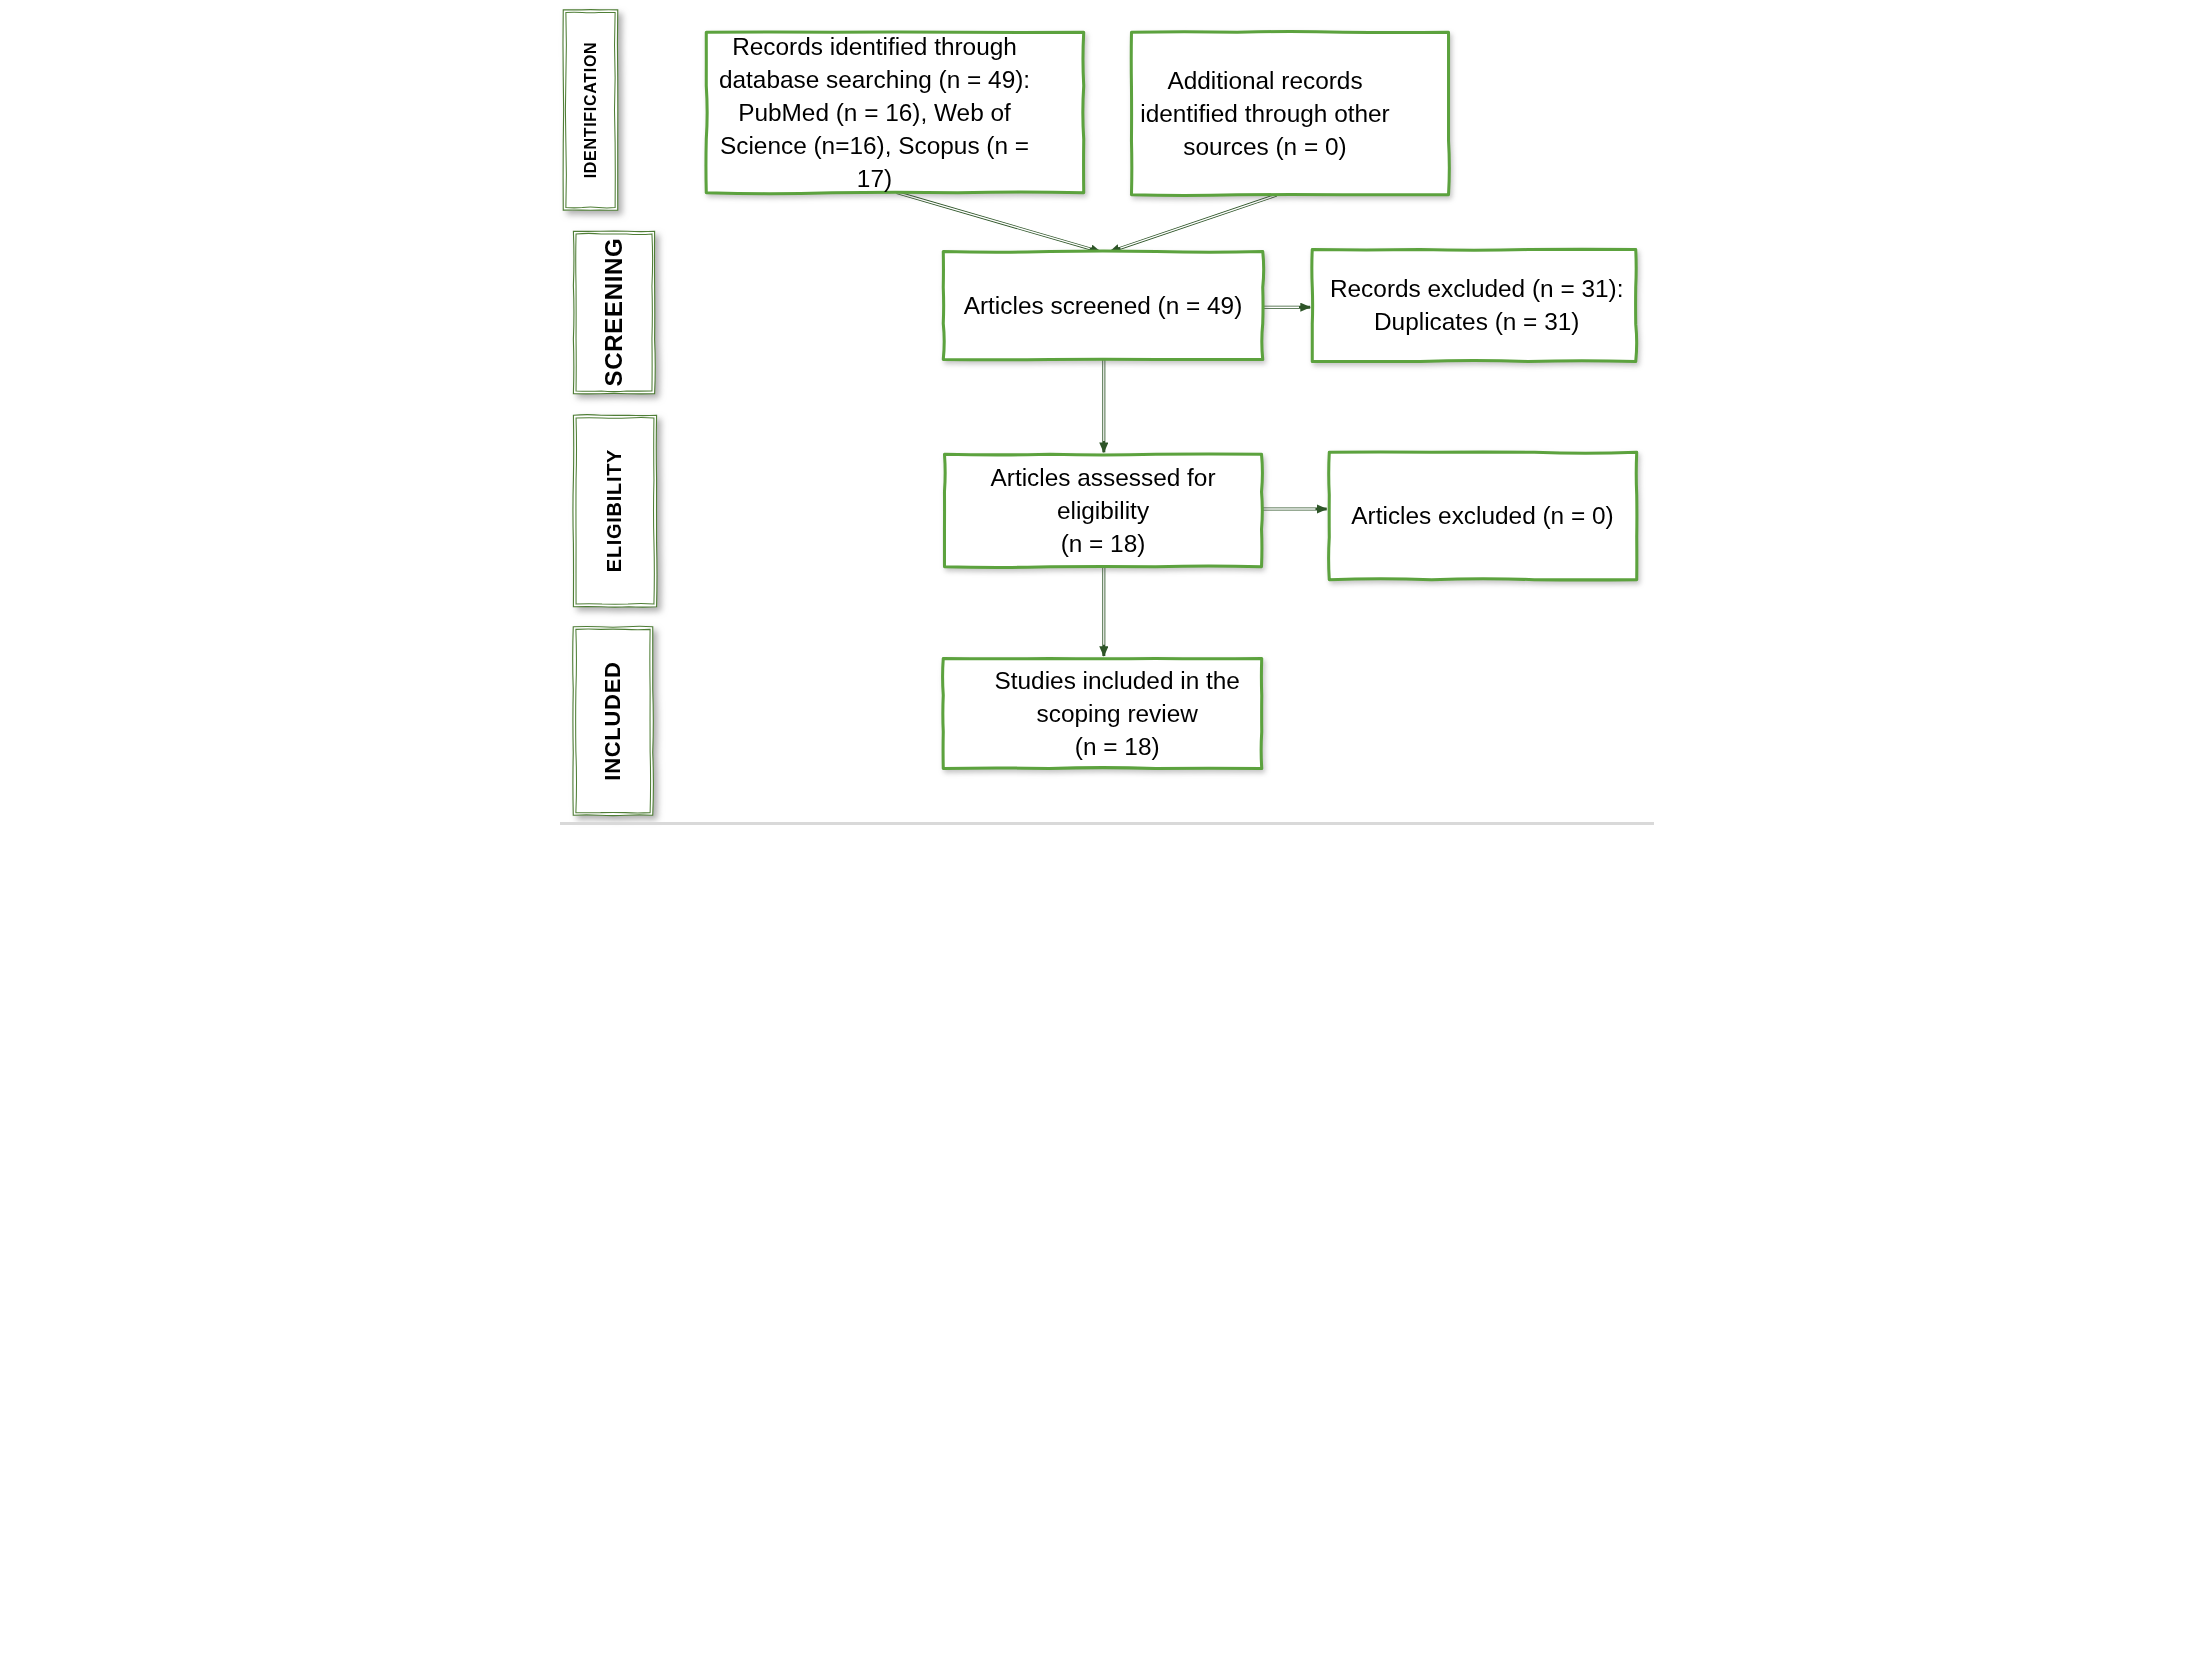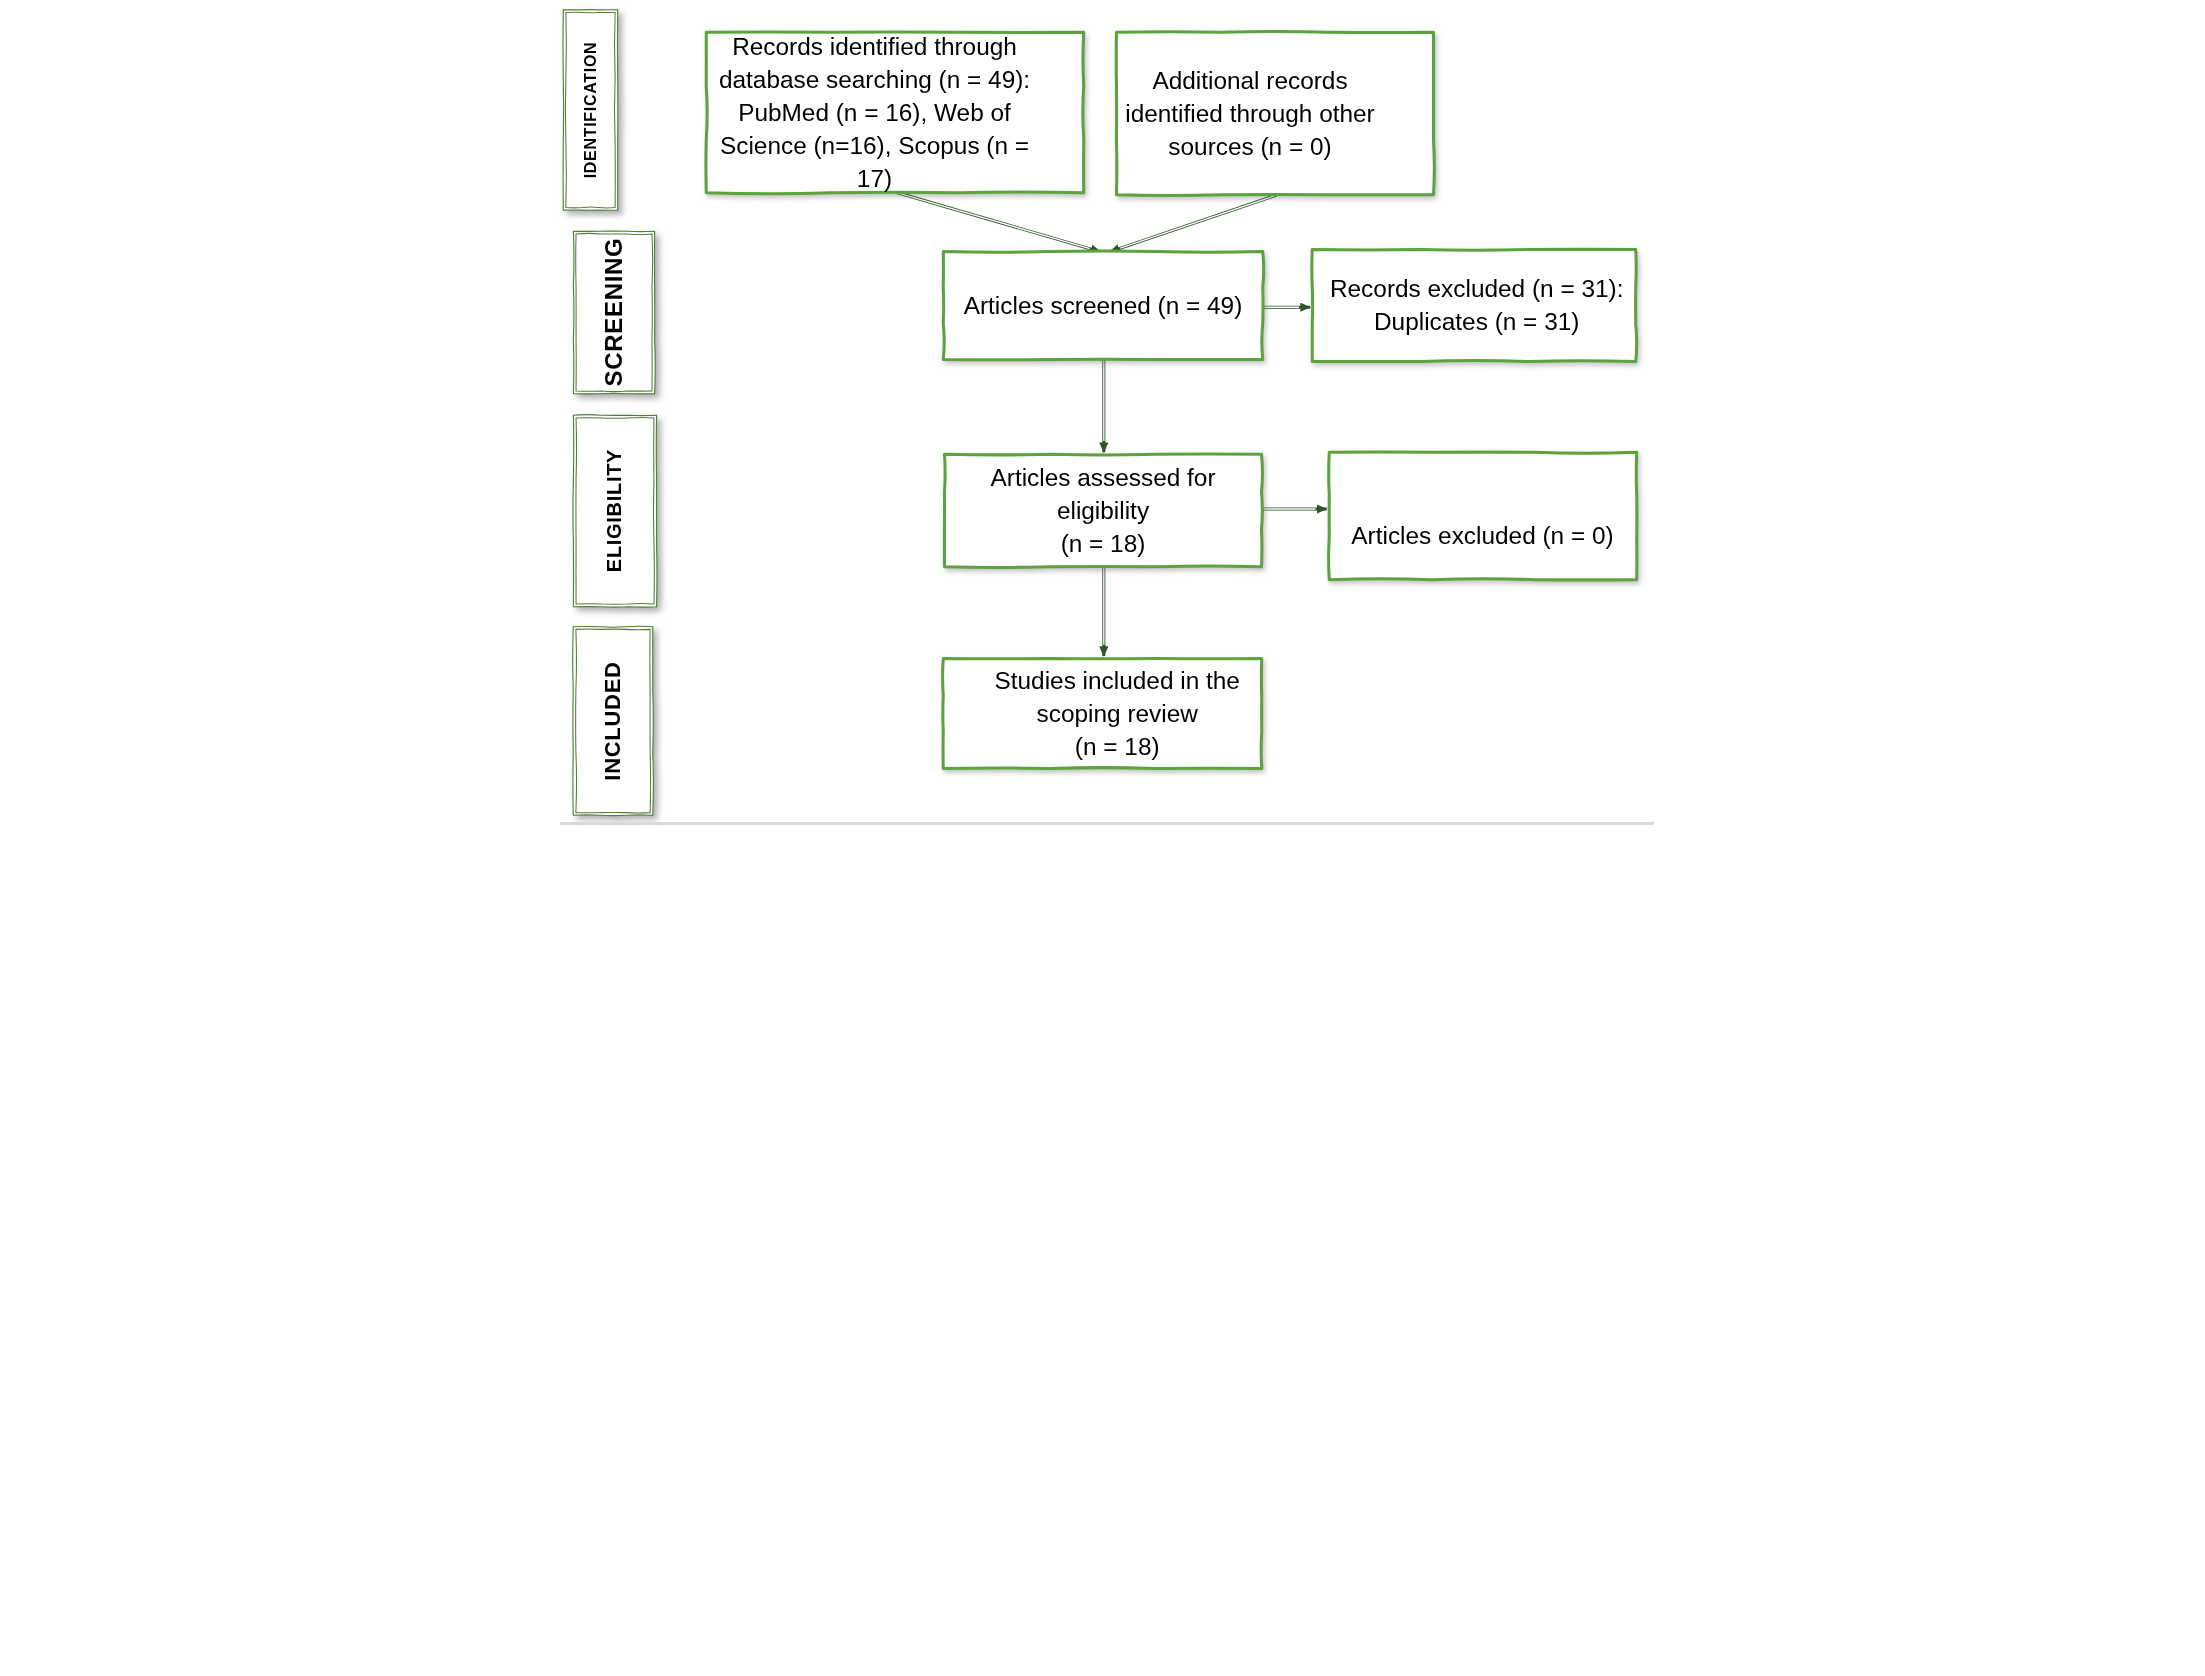--- a/index.html
+++ b/index.html
@@ -116,21 +116,21 @@
 
   <div class="box node" style="left: 155px; top: 32px; width: 337px; height: 160px;">
     <svg class="sketch" width="388" height="171" viewBox="0 0 588 259">
         <path d="M8,8 Q103.3,7.0 198.7,8.0 Q294.0,7.1 389.3,8.0 Q484.7,8.5 580.0,8.0 Q577.7,48.5 580.0,89.0 Q577.3,129.5 580.0,170.0 Q579.5,210.5 580.0,251.0 Q484.7,249.2 389.3,251.0 Q294.0,249.9 198.7,251.0 Q103.3,254.0 8.0,251.0 Q7.0,210.5 8.0,170.0 Q10.7,129.5 8.0,89.0 Q8.1,48.5 8.0,8.0 Z" fill="#ffffff" stroke="#5CA23E" stroke-width="4.6" stroke-linejoin="round"></path>
       </svg>
     <div class="txt" style="color: rgb(0, 0, 0);">Records identified through
 database searching (n = 49):
 PubMed (n = 16), Web of
 Science (n=16), Scopus (n = 17)</div>
   </div>
-  <div class="box node" style="left: 565px; top: 32px; width: 268px; height: 163px; border-radius: 21px;">
+  <div class="box node" style="left: 580px; top: 32px; width: 268px; height: 163px; border-radius: 21px;">
     <svg class="sketch" width="328" height="173" viewBox="0 0 498 263">
         <path d="M8,8 Q88.3,6.4 168.7,8.0 Q249.0,5.9 329.3,8.0 Q409.7,8.7 490.0,8.0 Q490.0,49.2 490.0,90.3 Q490.0,131.5 490.0,172.7 Q492.4,213.8 490.0,255.0 Q409.7,254.8 329.3,255.0 Q249.0,254.6 168.7,255.0 Q88.3,257.4 8.0,255.0 Q9.1,213.8 8.0,172.7 Q8.4,131.5 8.0,90.3 Q7.3,49.2 8.0,8.0 Z" fill="#ffffff" stroke="#5CA23E" stroke-width="4.6" stroke-linejoin="round"></path>
       </svg>
     <div class="txt" style="color: rgb(0, 0, 0);">Additional records
 identified through other
 sources (n = 0)</div>
   </div>
   <div class="box node" style="left: 392px; top: 251px; width: 320px; height: 108px;">
     <svg class="sketch" width="330" height="119" viewBox="0 0 501 180">
         <path d="M8,8 Q88.8,10.5 169.7,8.0 Q250.5,6.2 331.3,8.0 Q412.2,10.5 493.0,8.0 Q495.9,35.3 493.0,62.7 Q493.9,90.0 493.0,117.3 Q490.2,144.7 493.0,172.0 Q412.2,172.3 331.3,172.0 Q250.5,171.3 169.7,172.0 Q88.8,172.6 8.0,172.0 Q10.9,144.7 8.0,117.3 Q9.2,90.0 8.0,62.7 Q8.6,35.3 8.0,8.0 Z" fill="#ffffff" stroke="#5CA23E" stroke-width="4.6" stroke-linejoin="round"></path>
@@ -149,21 +149,21 @@
         <path d="M8,8 Q88.3,9.9 168.7,8.0 Q249.0,10.5 329.3,8.0 Q409.7,7.2 490.0,8.0 Q492.7,36.5 490.0,65.0 Q492.4,93.5 490.0,122.0 Q491.2,150.5 490.0,179.0 Q409.7,176.9 329.3,179.0 Q249.0,178.0 168.7,179.0 Q88.3,181.0 8.0,179.0 Q8.0,150.5 8.0,122.0 Q8.2,93.5 8.0,65.0 Q10.1,36.5 8.0,8.0 Z" fill="#ffffff" stroke="#5CA23E" stroke-width="4.6" stroke-linejoin="round"></path>
       </svg>
     <div class="txt" style="color: rgb(0, 0, 0);">Articles assessed for
 eligibility
 (n = 18)</div>
   </div>
   <div class="box node" style="left: 778px; top: 452px; width: 307px; height: 127px;">
     <svg class="sketch" width="318" height="138" viewBox="0 0 482 209">
         <path d="M8,8 Q85.7,7.3 163.3,8.0 Q241.0,7.4 318.7,8.0 Q396.3,11.0 474.0,8.0 Q472.5,40.2 474.0,72.3 Q474.5,104.5 474.0,136.7 Q474.3,168.8 474.0,201.0 Q396.3,201.6 318.7,201.0 Q241.0,198.4 163.3,201.0 Q85.7,198.3 8.0,201.0 Q6.0,168.8 8.0,136.7 Q7.7,104.5 8.0,72.3 Q6.3,40.2 8.0,8.0 Z" fill="#ffffff" stroke="#5CA23E" stroke-width="4.6" stroke-linejoin="round"></path>
       </svg>
-    <div class="txt" style="color: rgb(0, 0, 0); margin-top: 20px;">Articles excluded (n = 0)</div>
+    <div class="txt" style="color: rgb(0, 0, 0);">Articles excluded (n = 0)</div>
   </div>
   <div class="box node" style="left: 392px; top: 658px; width: 319px; height: 110px;">
     <svg class="sketch" width="329" height="121" viewBox="0 0 499 183">
         <path d="M8,8 Q88.5,9.0 169.0,8.0 Q249.5,8.9 330.0,8.0 Q410.5,8.8 491.0,8.0 Q490.0,35.8 491.0,63.7 Q490.7,91.5 491.0,119.3 Q489.2,147.2 491.0,175.0 Q410.5,174.2 330.0,175.0 Q249.5,172.2 169.0,175.0 Q88.5,173.0 8.0,175.0 Q7.4,147.2 8.0,119.3 Q6.7,91.5 8.0,63.7 Q5.9,35.8 8.0,8.0 Z" fill="#ffffff" stroke="#5CA23E" stroke-width="4.6" stroke-linejoin="round"></path>
       </svg>
     <div class="txt" style="color: rgb(0, 0, 0); padding-left: 36px;">Studies included in the
 scoping review
 (n = 18)</div>
   </div>
 

